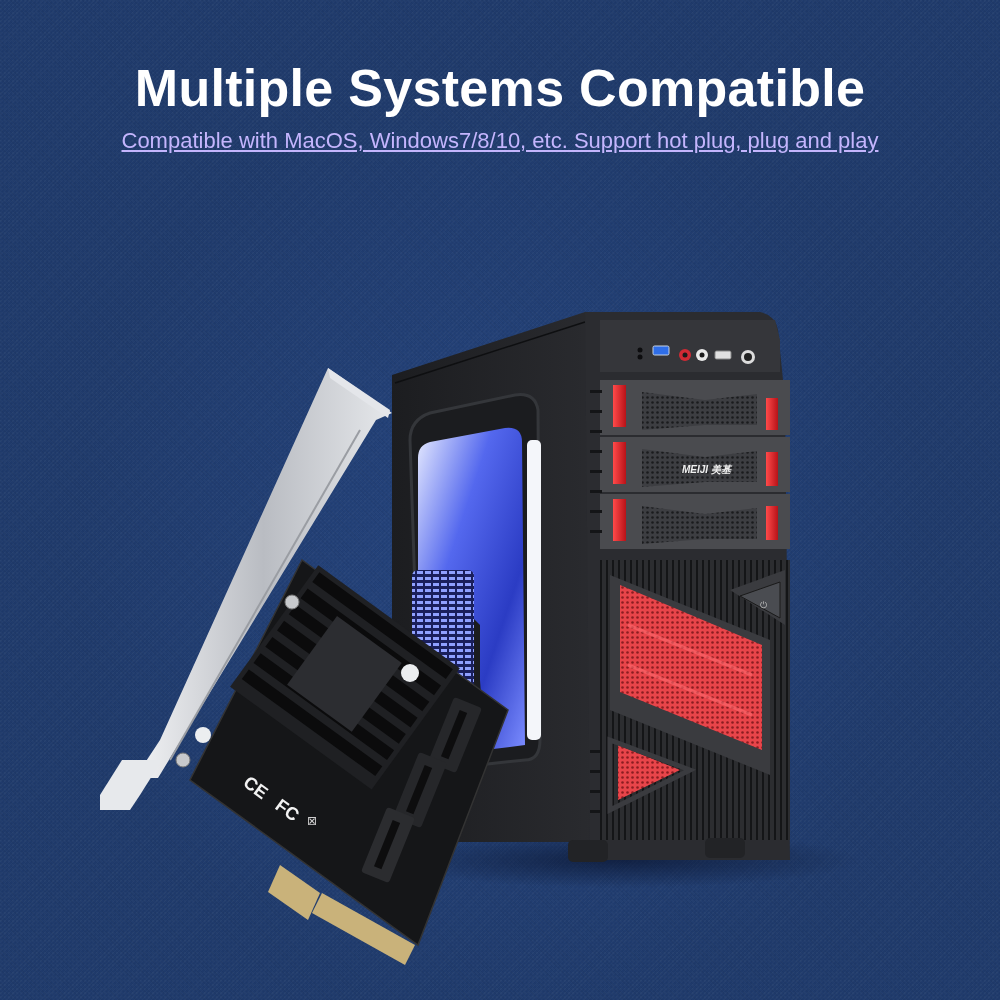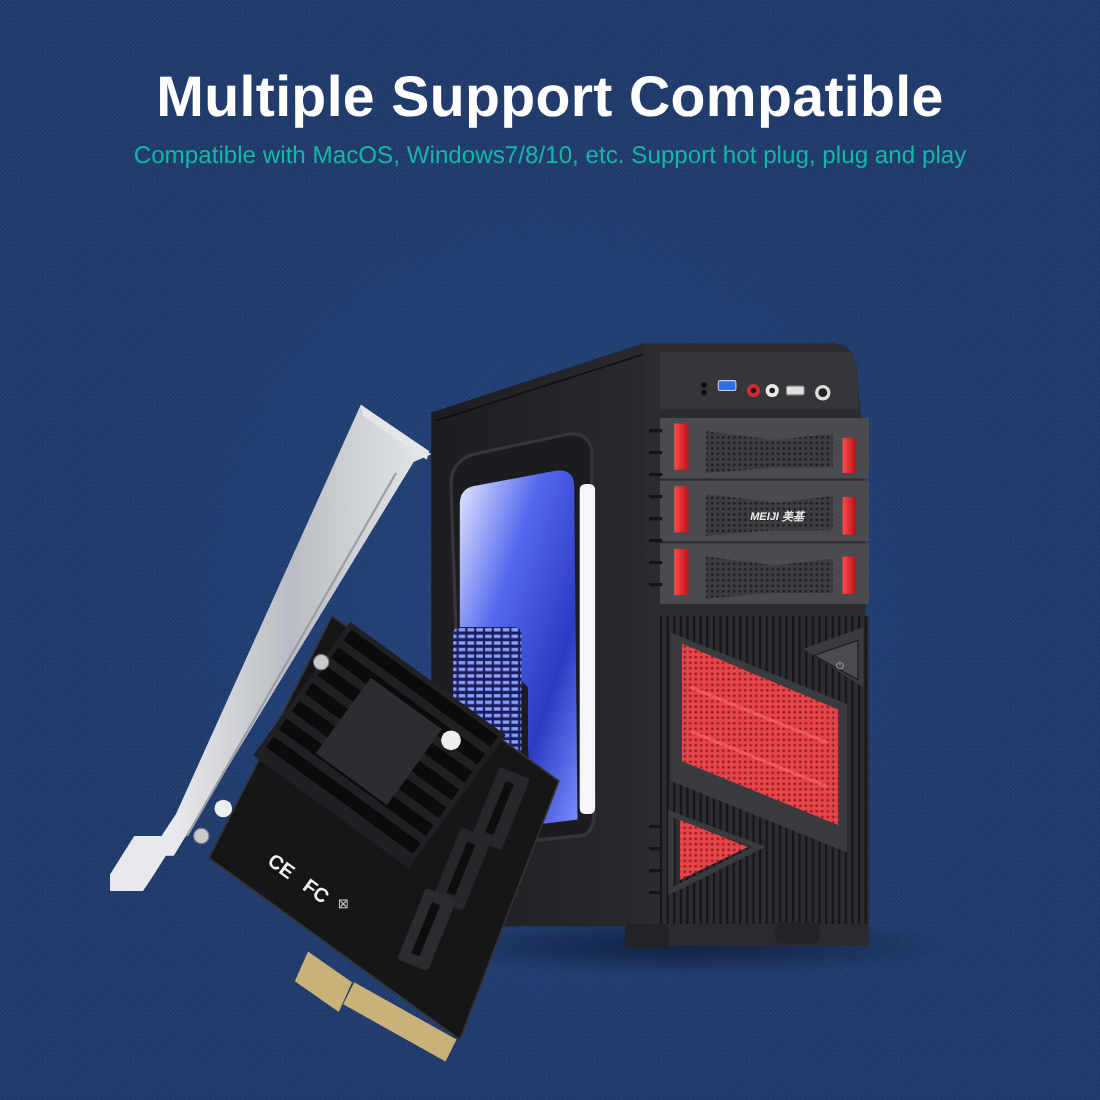--- a/index.html
+++ b/index.html
@@ -20,31 +20,32 @@
         repeating-linear-gradient(-45deg, rgba(255,255,255,0.025) 0 1px, transparent 1px 3px);
       pointer-events: none;
     }
     .headline {
       position: absolute; left: 0; right: 0; top: 58px;
       text-align: center; color: #ffffff;
       font-size: 52px; font-weight: bold; letter-spacing: 0.3px;
     }
     .subline {
       position: absolute; left: 0; right: 0; top: 128px;
-      text-align: center; color: #14b8a6;
+      text-align: center; color: #c4b5fd;
       font-size: 22px;
+      text-decoration: underline;
     }
     .scene { position: absolute; left: 0; top: 0; width: 1000px; height: 1000px; }
   </style>
 </head>
 <body>
 
 <div class="texture"></div>
 
-<h1 class="headline">Multiple Support Compatible</h1>
+<h1 class="headline">Multiple Systems Compatible</h1>
 <p class="subline">Compatible with MacOS, Windows7/8/10, etc. Support hot plug, plug and play</p>
 
 <svg class="scene" viewBox="0 0 1000 1000" xmlns="http://www.w3.org/2000/svg">
   <defs>
     <pattern id="mesh" width="5" height="5" patternUnits="userSpaceOnUse">
       <rect width="5" height="5" fill="#e8454a"></rect>
       <circle cx="2.5" cy="2.5" r="1.3" fill="#8c1c20"></circle>
     </pattern>
     <pattern id="greymesh" width="5" height="5" patternUnits="userSpaceOnUse">
       <rect width="5" height="5" fill="#3d3e42"></rect>

